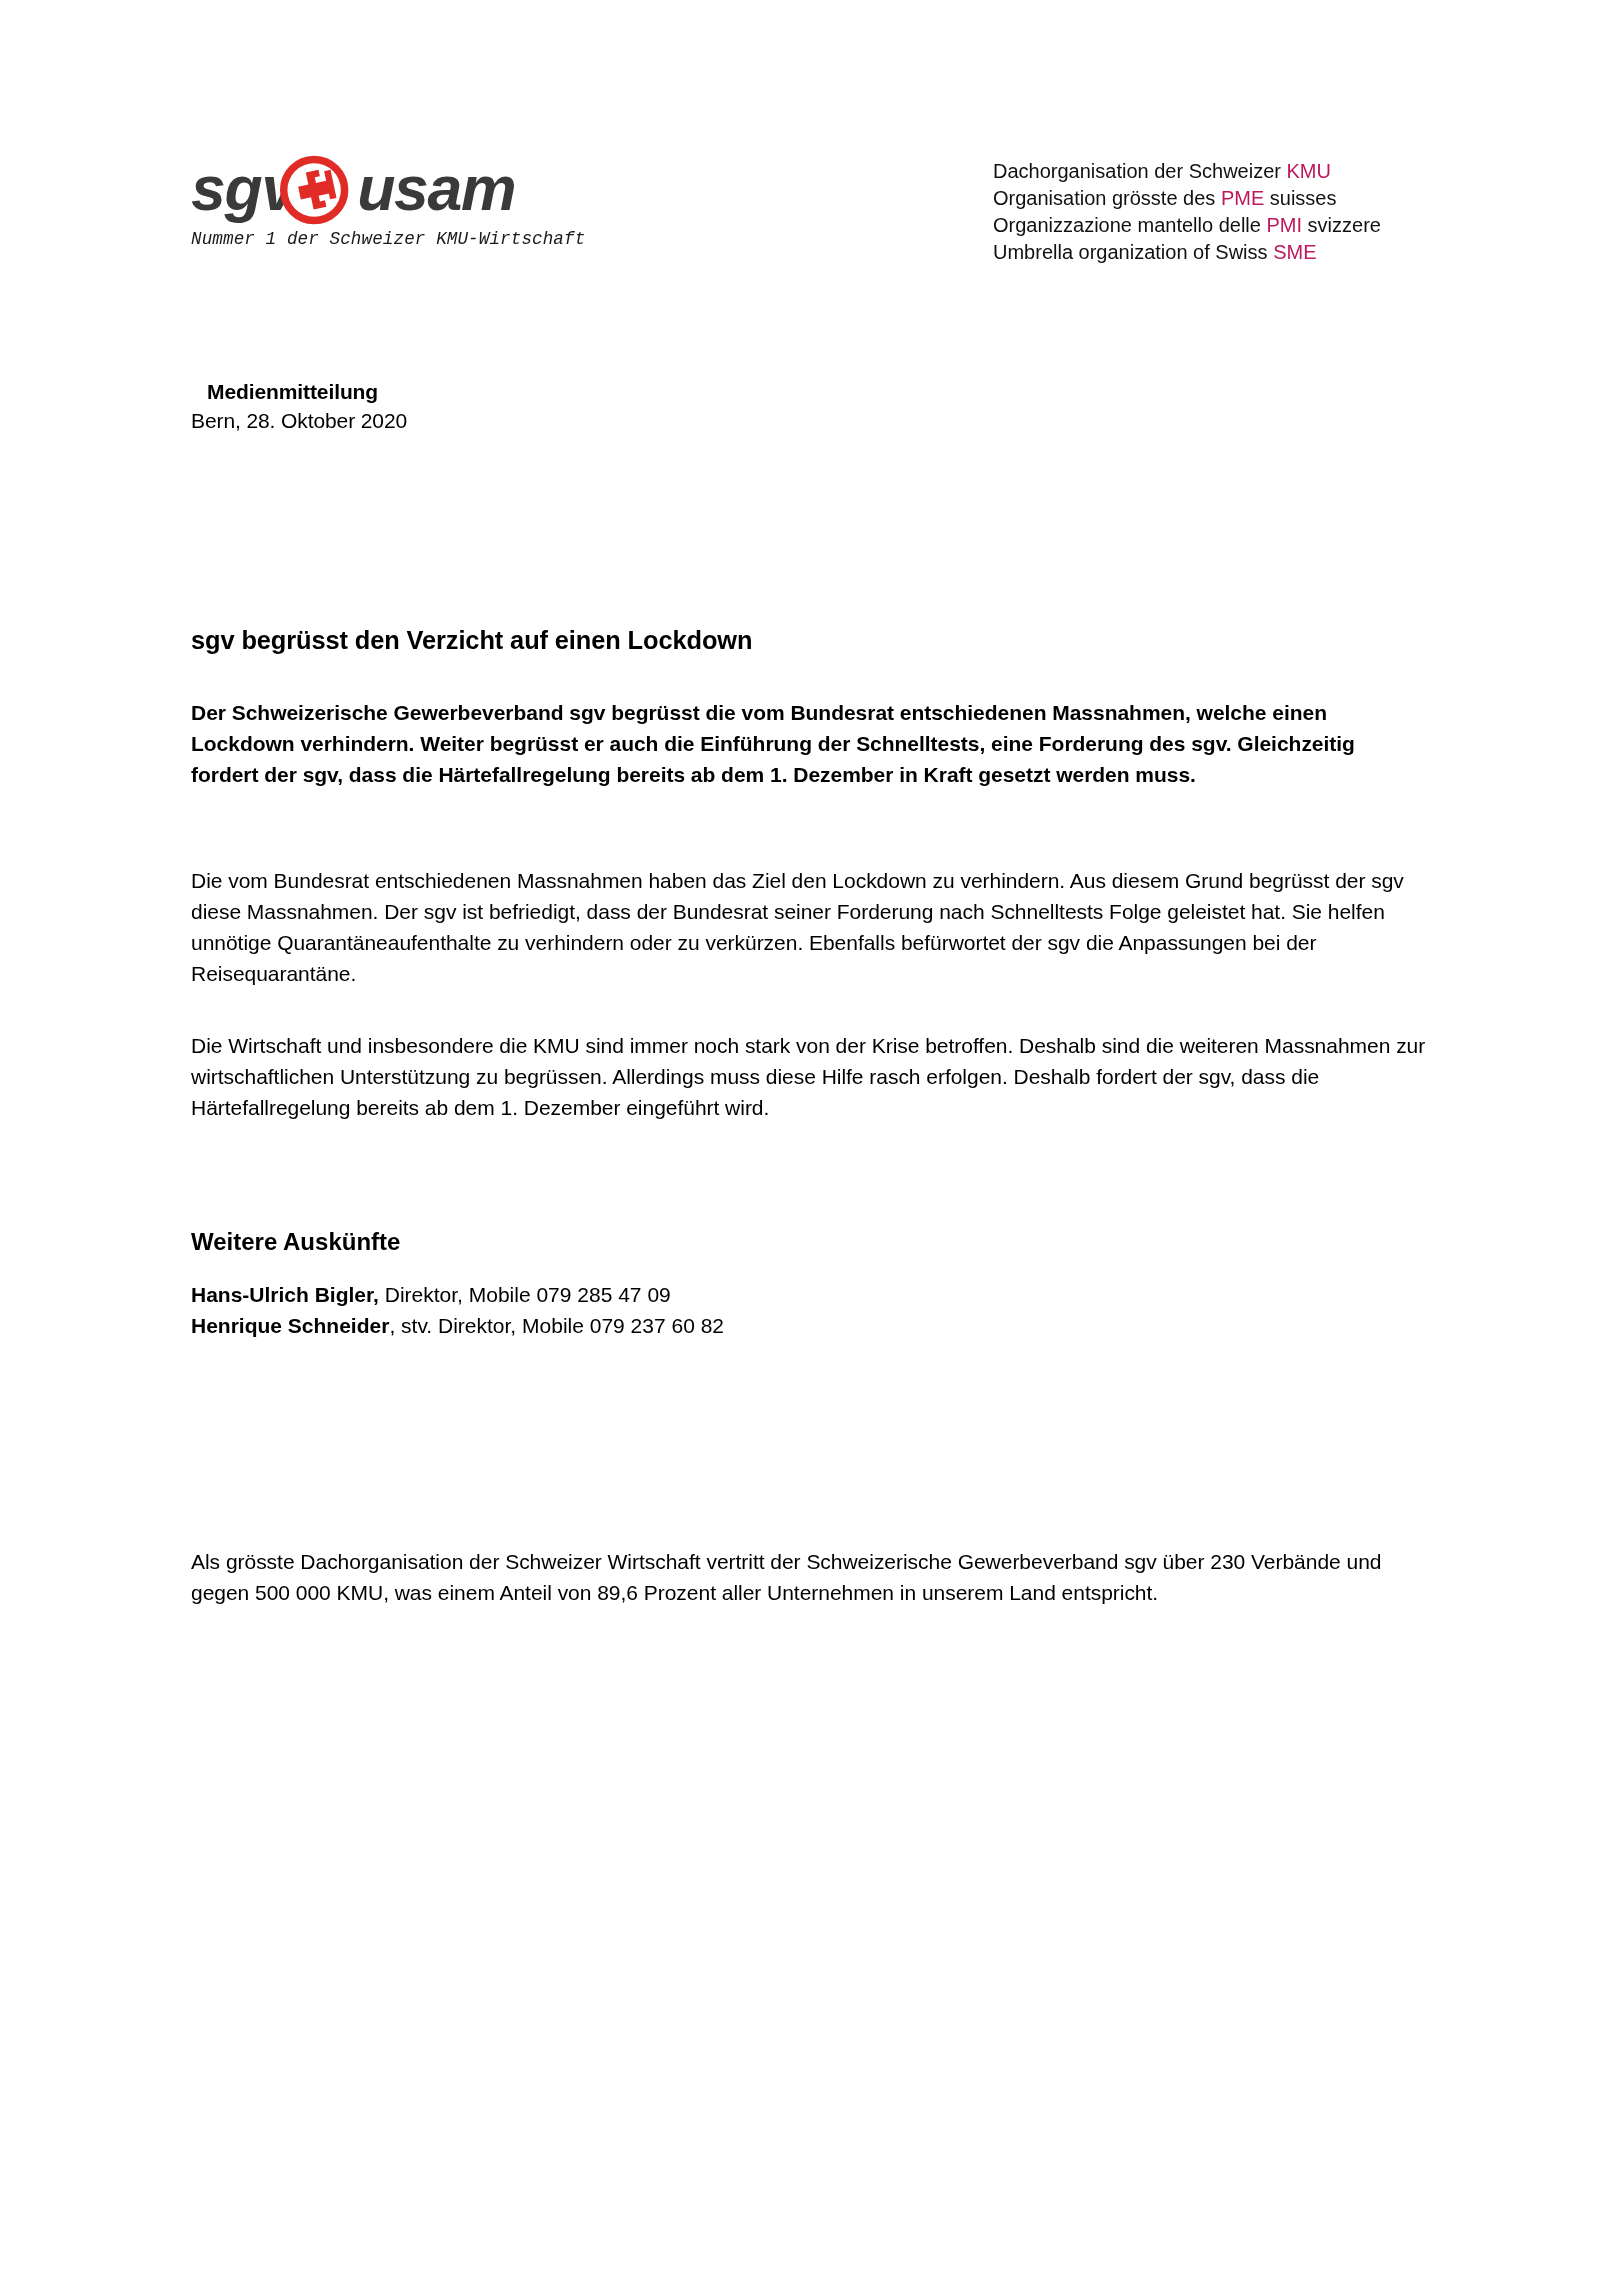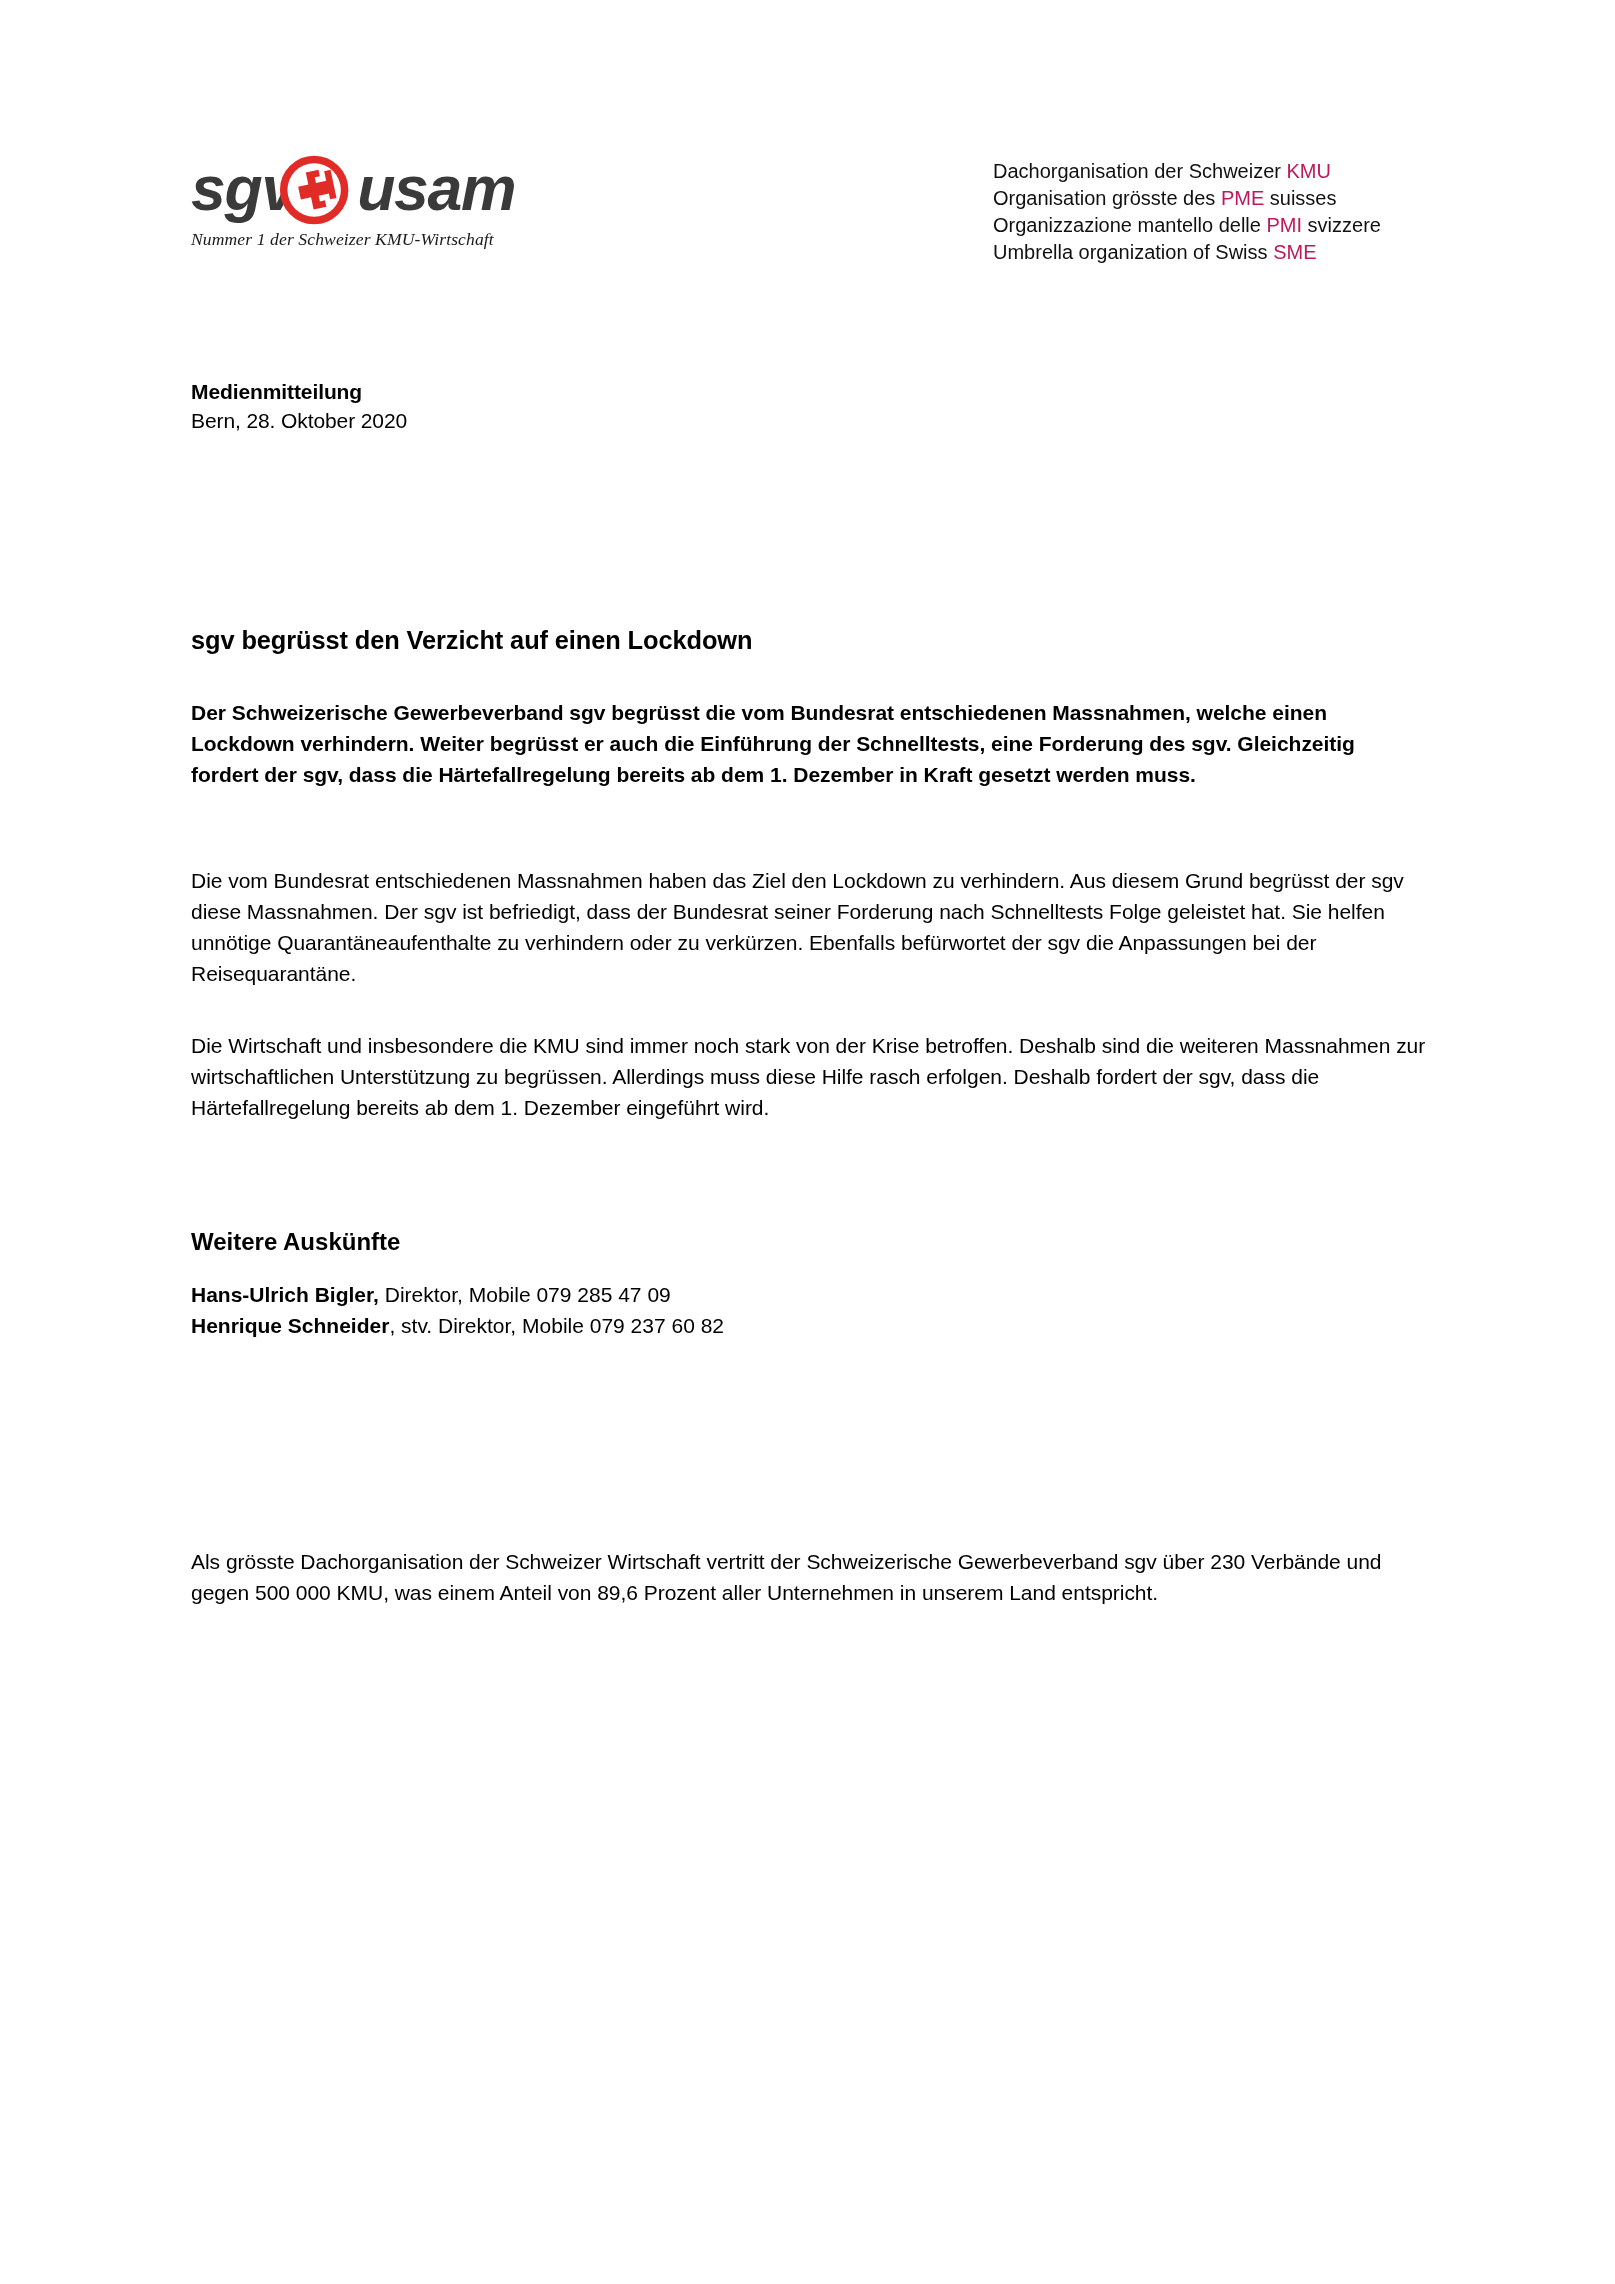--- a/index.html
+++ b/index.html
@@ -42,21 +42,21 @@
     position: relative;
     height: 70px;
     display: block;
   }
 
   .logo-svg {
     display: block;
   }
 
   .logo-tagline {
-    font-family: Liberation Serif, serif;
+    font-family: Liberation Mono, monospace;
     font-style: italic;
     font-size: 17.6px;
     letter-spacing: 0.1px;
     color: #1a1a1a;
     margin-top: 4.6px;
     white-space: nowrap;
   }
 
   .header-langs {
     position: absolute;
@@ -82,20 +82,21 @@
     position: absolute;
     top: 377px;
     left: 0;
     width: 1232px;
   }
   .meta-title {
     font-size: 21px;
     font-weight: bold;
     line-height: 29px;
     letter-spacing: -0.1px;
+    margin-left: 16px;
   }
   .meta-date {
     font-size: 21px;
     line-height: 29px;
     letter-spacing: -0.1px;
   }
 
   .headline {
     position: absolute;
     top: 607px;

